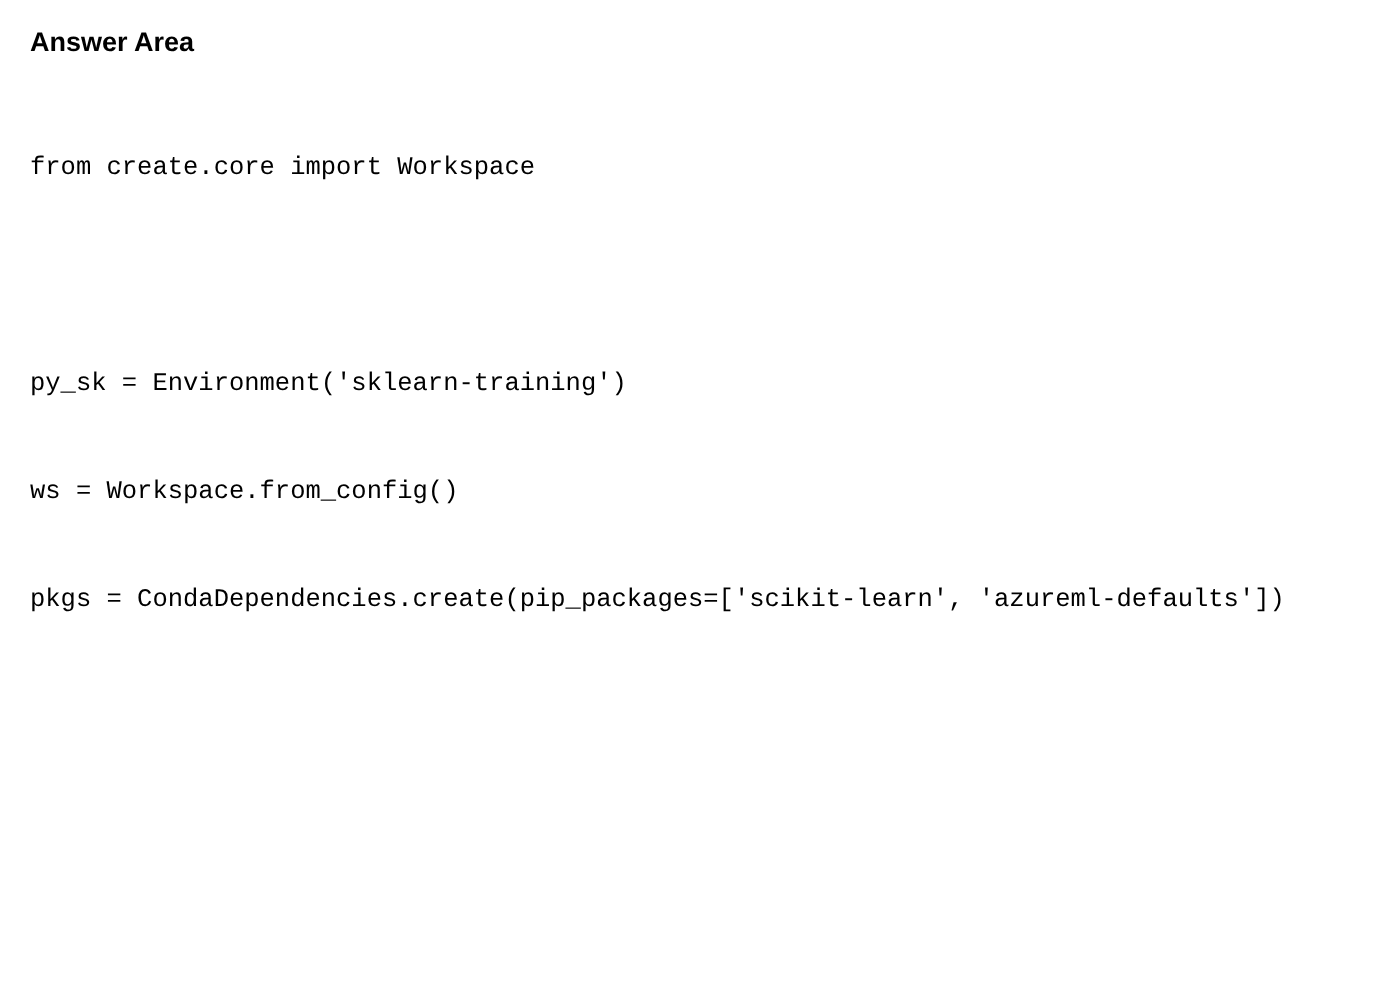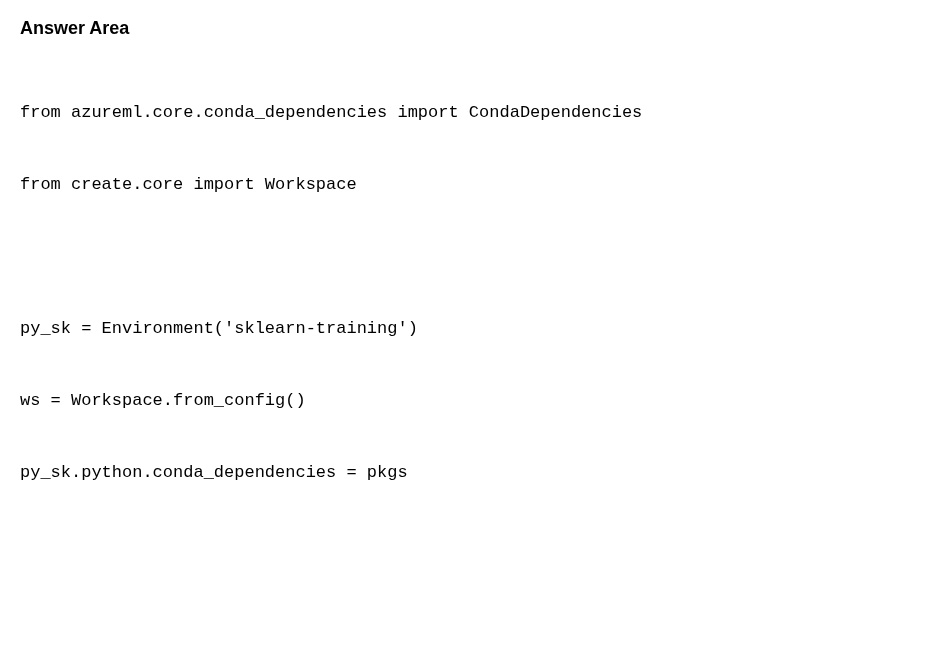--- a/index.html
+++ b/index.html
@@ -35,26 +35,25 @@
       display: block;
       height: 24px;
     }
   </style>
 </head>
 <body>
 
 <div class="title">Answer Area</div>
 
 <div class="code-section">
-  <span class="line">from azureml.core.conda_dependencies import CondaDependencies</span>
   <span class="line">from create.core import Workspace</span>
   <span class="blank-line"></span>
   <span class="line">py_sk = Environment('sklearn-training')</span>
   <span class="line">ws = Workspace.from_config()</span>
-  <span class="line">py_sk.python.conda_dependencies = pkgs</span>
+  <span class="line">pkgs = CondaDependencies.create(pip_packages=['scikit-learn', 'azureml-defaults'])</span>
 
   
 
   
 
   
 
   
   
 </div>

